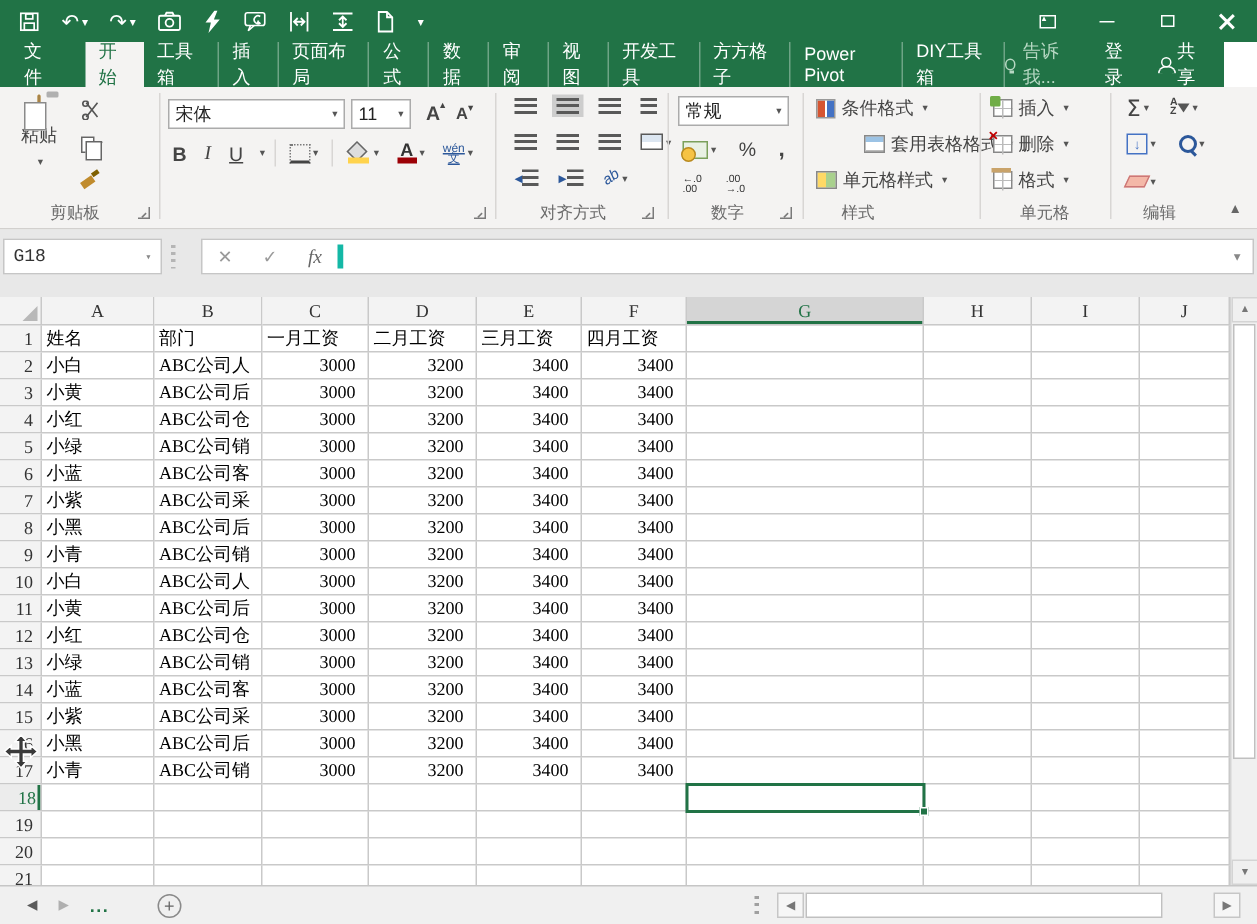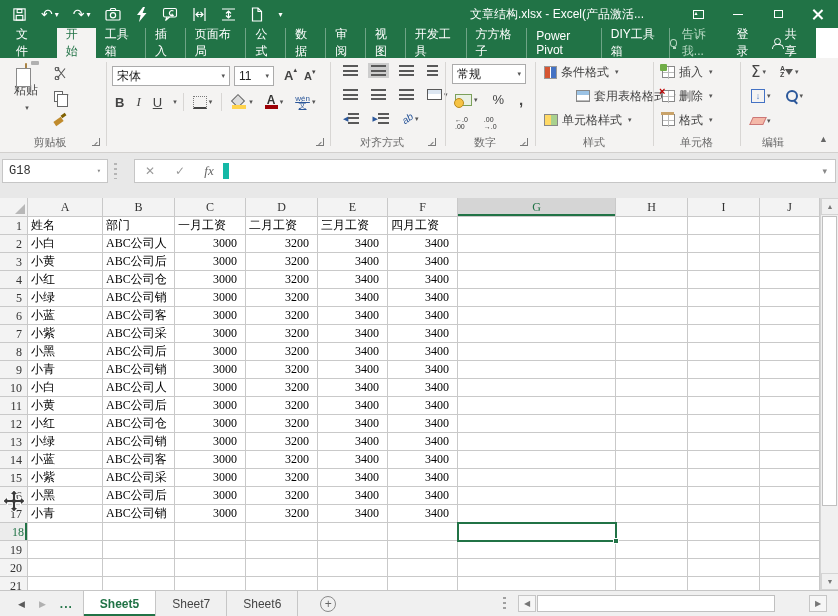--- a/index.html
+++ b/index.html
@@ -114,21 +114,21 @@
   .ic-eraser { width:14px; height:8px; background:#f4b8a8; border:1px solid #c77; transform:skewX(-25deg); }
   .collapse { position:absolute; right:10px; top:76px; font-size:9px; color:#666; }
 
   
   #formulaband { position:absolute; left:0; top:153px; width:838px; height:45px; background:#e8e8e8; }
   #namebox { position:absolute; left:2px; top:6px; width:106px; height:24px; background:#fff; border:1px solid #c6c6c6; display:flex; align-items:center; padding:0 6px; font-size:12px; color:#333; font-family:"Liberation Mono","DejaVu Sans Mono",monospace; }
   #namebox .dd { margin-left:auto; color:#888; }
   .fdots { position:absolute; left:114px; top:10px; width:3px; height:16px; background:repeating-linear-gradient(#b5b5b5 0 2px,transparent 2px 5px); }
   #fxbar { position:absolute; left:134px; top:6px; width:702px; height:24px; background:#fff; border:1px solid #c6c6c6; display:flex; align-items:center; }
   .fxbtn { width:30px; text-align:center; color:#9a9a9a; font-size:12px; }
-  .fxlabel { width:34px; text-align:center; color:#666; font-style:italic; font-family:"Liberation Serif","DejaVu Serif",serif; font-size:13px; border-right:6px solid #14b8a6; }
+  .fxlabel { width:34px; text-align:center; color:#666; font-style:italic; font-family:"Liberation Serif","DejaVu Serif",serif; font-size:13px; border-right:4px solid #14b8a6; }
   #formula-input { flex:1; height:100%; border:none; outline:none; font-size:12px; padding:0 6px; font-family:"Liberation Sans",sans-serif; }
   .fchev { color:#888; font-size:9px; padding-right:8px; }
 
   
   #gridwrap { position:absolute; left:0; top:198px; width:838px; height:392px; overflow:hidden; background:#fff; }
   #grid-cells { display:grid; grid-auto-rows:18px; width:820px; position:relative;
       font-family:"Liberation Serif","DejaVu Serif",serif; font-size:12px; color:#000; }
   #grid-cells > div { border-right:1px solid #c9c9c9; border-bottom:1px solid #c9c9c9; overflow:hidden; white-space:nowrap; }
   .corner { background:#f3f3f3; position:relative; height:19px; }
   .corner-tri { position:absolute; right:2px; bottom:2px; width:0; height:0; border-left:10px solid transparent; border-bottom:10px solid #b8b8b8; }
@@ -225,21 +225,20 @@
       <span class="qat-btn">
         <svg width="13" height="15" viewBox="0 0 13 15">
             <g fill="none" stroke="#fff" stroke-width="1.2">
               <path d="M2.5 1 H8 L11.5 4.5 V14 H2.5 Z"></path>
               <path d="M8 1 V4.5 H11.5"></path>
             </g>
           </svg>
       </span>
       <span class="qat-caret">▾</span>
     </div>
-    <div id="win-title">文章结构.xlsx - Excel(产品激活...</div>
     <div class="win-controls">
       <span class="win-btn">
           <span class="ic-ribopt"></span>
         </span>
       <span class="win-btn">
           <span class="ic-min"></span>
         </span>
       <span class="win-btn">
           <span class="ic-max"></span>
         </span>
@@ -421,21 +420,21 @@
     <div class="stylerow" style="left:576px; top:28px">
         <span class="ic-ftab"></span>
         <span>套用表格格式</span>
         <span class="dd">▾</span>
       </div>
     <div class="stylerow" style="left:544px; top:52px">
         <span class="ic-cstyle"></span>
         <span>单元格样式</span>
         <span class="dd">▾</span>
       </div>
-    <div class="glabel" style="left:535px;width:118px">样式</div>
+    <div class="glabel" style="left:513px;width:118px">样式</div>
     <div class="gsep" style="left:653px"></div>
 
     <div class="stylerow" style="left:662px; top:4px">
         <span class="ic-grid ins"></span>
         <span>插入</span>
         <span class="dd">▾</span>
       </div>
     <div class="stylerow" style="left:662px; top:28px">
         <span class="ic-grid del"></span>
         <span>删除</span>
@@ -753,25 +752,20 @@
       <path d="M12 1 L16 5.5 H13.6 V10.4 H18.5 V8 L23 12 L18.5 16 V13.6 H13.6 V18.5 H16 L12 23 L8 18.5 H10.4 V13.6 H5.5 V16 L1 12 L5.5 8 V10.4 H10.4 V5.5 H8 Z" fill="#3a3a3a" stroke="#fff" stroke-width="1"></path>
     </svg>
   </div>
 
   <div id="bottombar">
     <div class="nav">
       <span>◀</span>
       <span class="dis">▶</span>
       <span class="more-sheets">...</span>
     </div>
-    <div id="sheettabs">
-        <div class="stab active">Sheet5</div>
-        <div class="stab">Sheet7</div>
-        <div class="stab">Sheet6</div>
-      </div>
     <span class="addsheet">+</span>
     <span class="hsplit"></span>
     <span class="hs-arrow" style="left:518px">◀</span>
     <div id="hthumb"></div>
     <span class="hs-arrow" style="left:809px">▶</span>
   </div>
 
 </div>
 
 </body></html>

